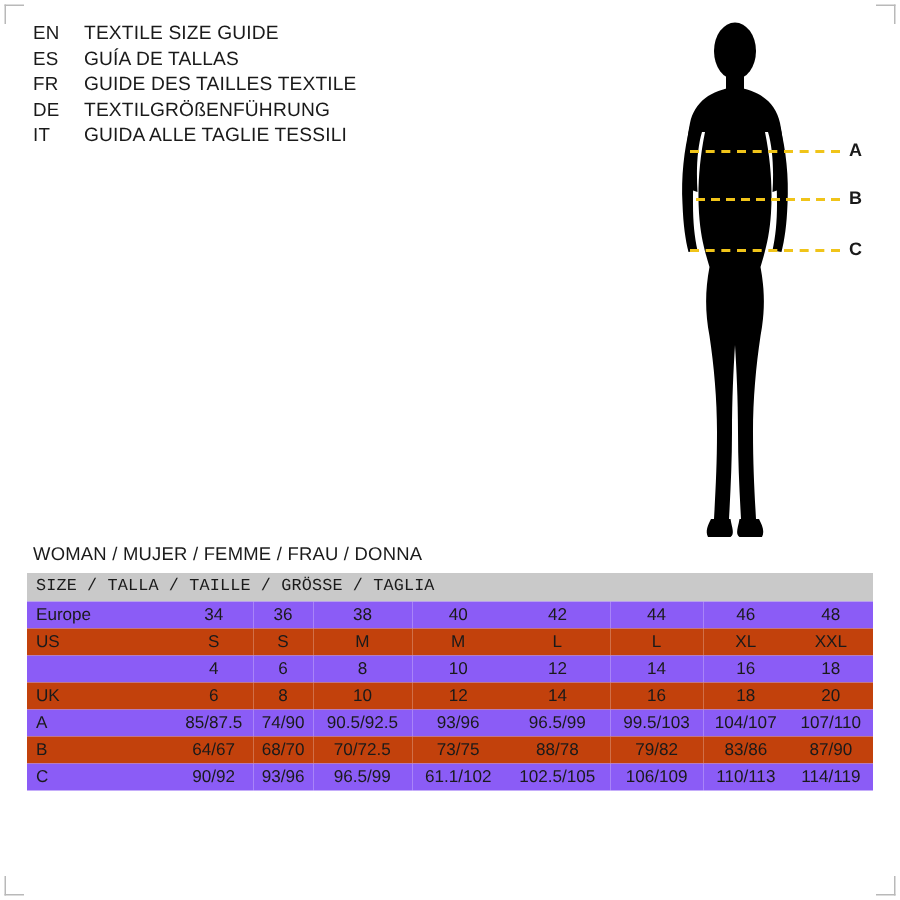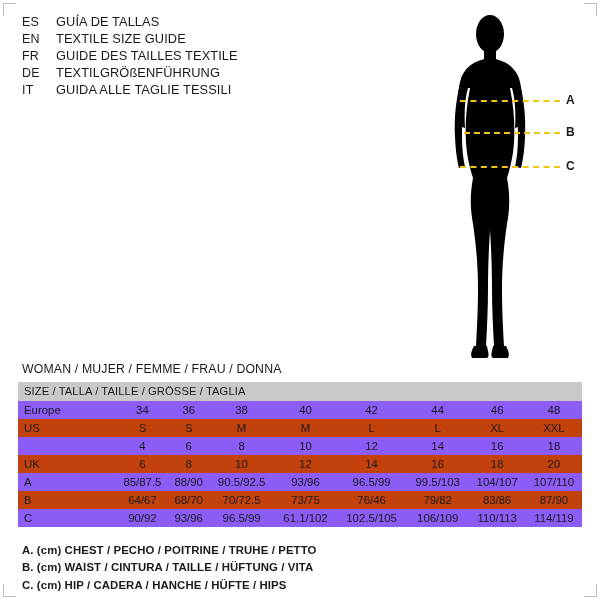--- a/index.html
+++ b/index.html
@@ -110,20 +110,21 @@
     width: 92px;
   }
   tr.header-row {
     background: #c9c9c9;
   }
   tr.header-row th {
     font-size: 11.2px;
     letter-spacing: 0.1px;
     height: 19px;
     line-height: 19px;
+    font-family: Liberation Mono, monospace;
   }
   tr.zebra-dark {
     background: #c2410c;
   }
   tr.zebra-light {
     background: #8b5cf6;
   }
 
   
   .notes {
@@ -156,26 +157,26 @@
 
 <div class="page">
 
   <div class="corner tl"></div>
   <div class="corner tr"></div>
   <div class="corner bl"></div>
   <div class="corner br"></div>
 
   <div class="lang-block">
     <div class="lang-row">
+      <span class="lang-code">EN</span>
+      <span class="lang-text">TEXTILE SIZE GUIDE</span>
+    </div>
+    <div class="lang-row">
       <span class="lang-code">ES</span>
       <span class="lang-text">GUÍA DE TALLAS</span>
-    </div>
-    <div class="lang-row">
-      <span class="lang-code">EN</span>
-      <span class="lang-text">TEXTILE SIZE GUIDE</span>
     </div>
     <div class="lang-row">
       <span class="lang-code">FR</span>
       <span class="lang-text">GUIDE DES TAILLES TEXTILE</span>
     </div>
     <div class="lang-row">
       <span class="lang-code">DE</span>
       <span class="lang-text">TEXTILGRÖßENFÜHRUNG</span>
     </div>
     <div class="lang-row">
@@ -294,54 +295,49 @@
         <td>12</td>
         <td>14</td>
         <td>16</td>
         <td>18</td>
         <td>20</td>
       </tr>
 
       <tr class="zebra-light">
         <td class="row-head">A</td>
         <td>85/87.5</td>
-        <td>88/90</td>
+        <td>74/90</td>
         <td>90.5/92.5</td>
         <td>93/96</td>
         <td>96.5/99</td>
         <td>99.5/103</td>
         <td>104/107</td>
         <td>107/110</td>
       </tr>
 
       <tr class="zebra-dark">
         <td class="row-head">B</td>
         <td>64/67</td>
         <td>68/70</td>
         <td>70/72.5</td>
         <td>73/75</td>
-        <td>76/46</td>
+        <td>88/78</td>
         <td>79/82</td>
         <td>83/86</td>
         <td>87/90</td>
       </tr>
 
       <tr class="zebra-light">
         <td class="row-head">C</td>
         <td>90/92</td>
         <td>93/96</td>
         <td>96.5/99</td>
         <td>61.1/102</td>
         <td>102.5/105</td>
         <td>106/109</td>
         <td>110/113</td>
         <td>114/119</td>
       </tr>
     </tbody>
   </table>
 
-  <div class="notes">
-    <div class="note">A. (cm) CHEST / PECHO / POITRINE / TRUHE / PETTO</div>
-    <div class="note">B. (cm) WAIST / CINTURA / TAILLE / HÜFTUNG / VITA</div>
-    <div class="note">C. (cm) HIP / CADERA / HANCHE / HÜFTE / HIPS</div>
-  </div>
 
 </div>
 
 </body></html>

